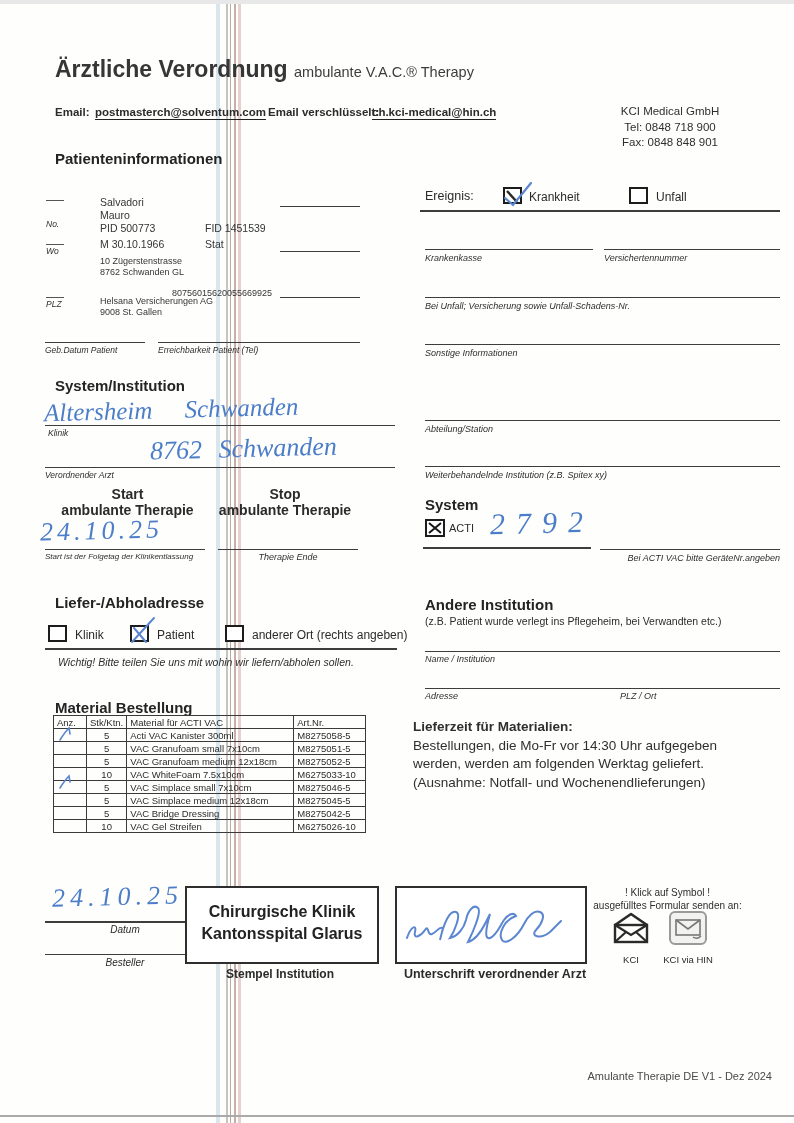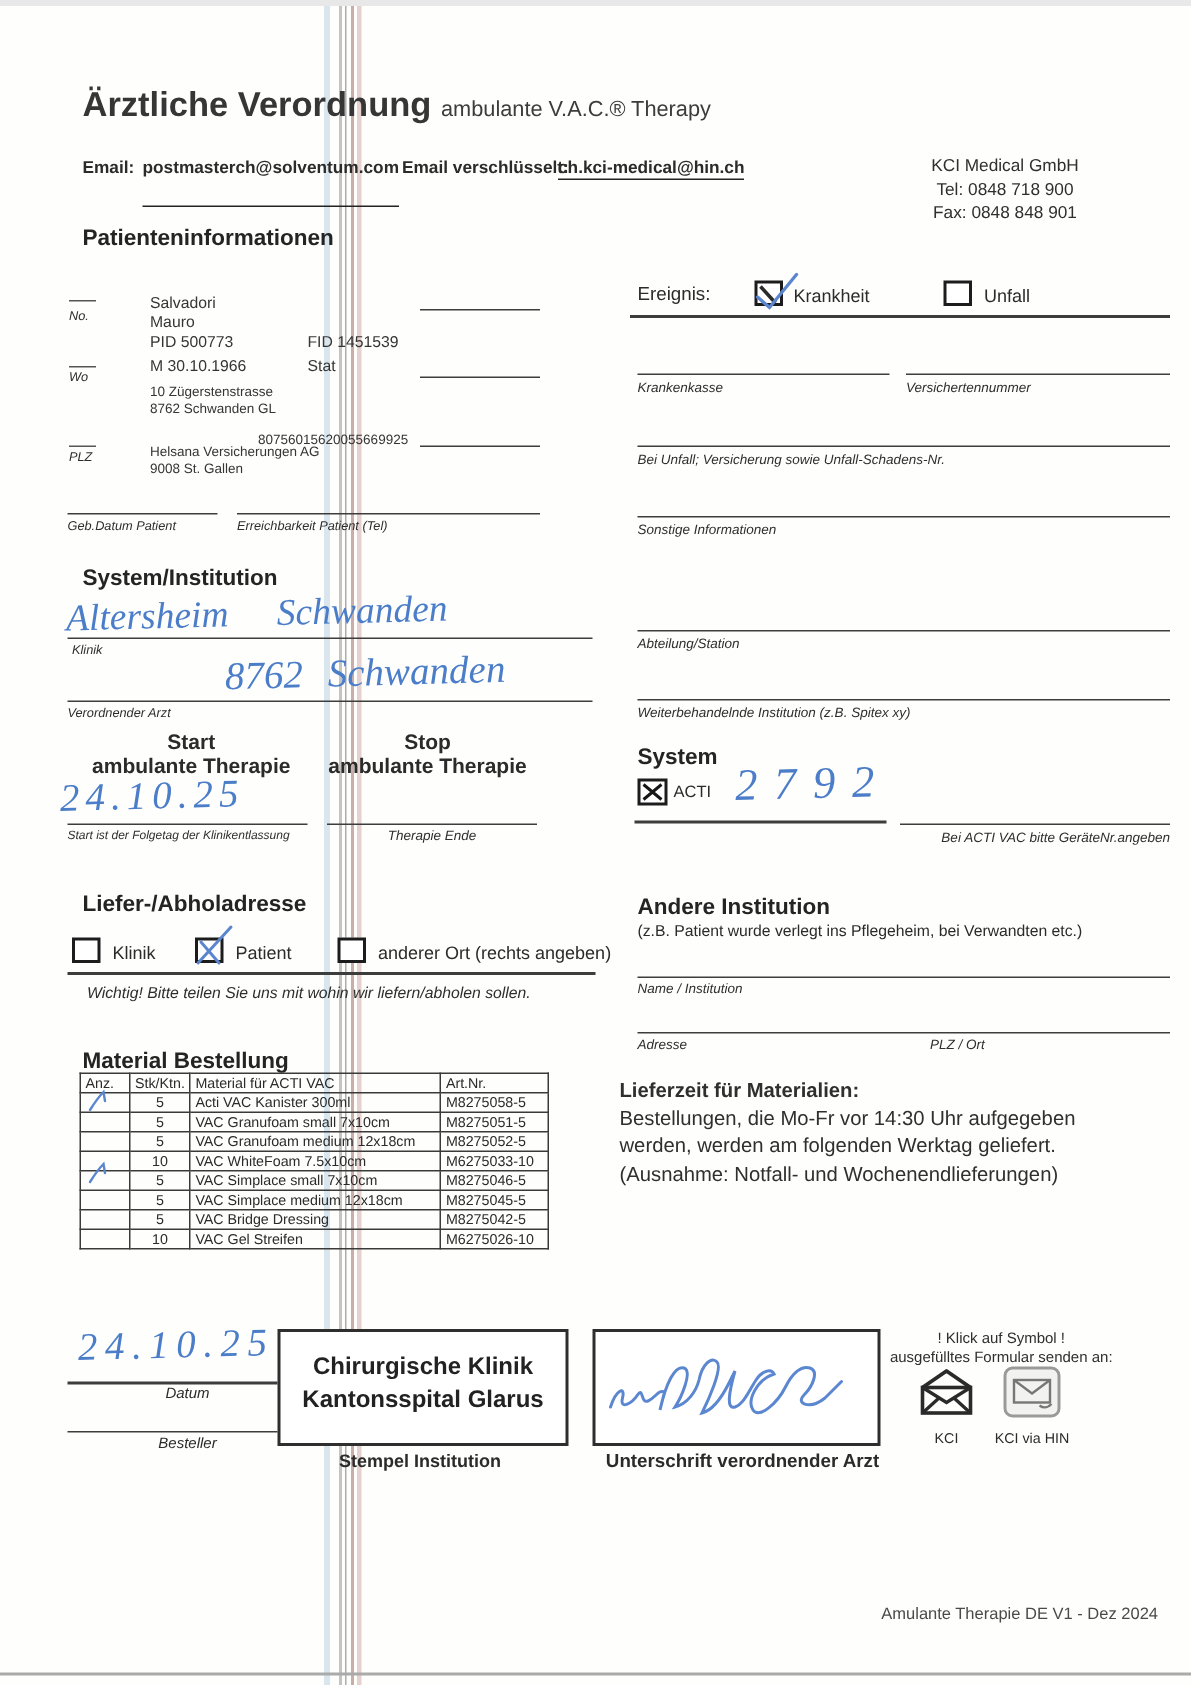--- a/index.html
+++ b/index.html
@@ -34,33 +34,33 @@
   <div class="stripe" style="left:234px;width:2px;background:#9b6a62;opacity:.55;"></div>
   <div class="stripe" style="left:238px;width:3px;background:#d4b3ae;opacity:.6;"></div>
 
   <span class="t" style="left:55px;top:52px;font-size:23px;font-weight:bold;color:#363636;">
     <span>Ärztliche Verordnung</span>
     <span style="font-size:14.5px;font-weight:normal;color:#3c3c3c;">ambulante V.A.C.® Therapy</span>
   </span>
 
 
   <span class="t b" style="left:55px;top:102px;font-size:11.5px;">Email:</span>
-  <span class="t b" style="left:95px;top:102px;font-size:11.5px;border-bottom:1px solid #222;padding-bottom:19px;">postmasterch@solventum.com</span>
+  <span class="t b" style="left:95px;top:102px;font-size:11.5px;border-bottom:1px solid #222;padding-bottom:1px;">postmasterch@solventum.com</span>
   <span class="t b" style="left:268px;top:102px;font-size:11.5px;">Email verschlüsselt:</span>
   <span class="t b" style="left:372px;top:102px;font-size:11.5px;border-bottom:1px solid #222;padding-bottom:1px;">ch.kci-medical@hin.ch</span>
 
   <div class="t" style="left:575px;top:100px;width:190px;text-align:center;font-size:11.5px;line-height:15.5px;color:#2f2f2f;">
     <div>KCI Medical GmbH</div>
     <div>Tel: 0848 718 900</div>
     <div>Fax: 0848 848 901</div>
   </div>
 
   <span class="t sec" style="left:55px;top:146px;">Patienteninformationen</span>
 
-  <div class="t sm i" style="left:46px;top:196px;border-top:1.5px solid #555;width:18px;padding-top:4px;">No.</div>
+  <div class="t sm i" style="left:46px;top:196px;border-top:1.5px solid #555;width:18px;padding-top:18px;">No.</div>
   <div class="t sm i" style="left:46px;top:240px;border-top:1.5px solid #555;width:18px;padding-top:1px;">Wo</div>
   <div class="t sm i" style="left:46px;top:293px;border-top:1.5px solid #555;width:18px;padding-top:1px;">PLZ</div>
 
   <span class="t sticker" style="left:100px;top:192px;">Salvadori</span>
   <span class="t sticker" style="left:100px;top:205px;">Mauro</span>
   <span class="t sticker" style="left:100px;top:218px;">PID 500773</span>
   <span class="t sticker" style="left:205px;top:218px;">FID 1451539</span>
   <span class="t sticker" style="left:100px;top:234px;">M  30.10.1966</span>
   <span class="t sticker" style="left:205px;top:234px;">Stat</span>
   <span class="t sticker" style="left:100px;top:252px;font-size:9px;">10 Zügerstenstrasse</span>

